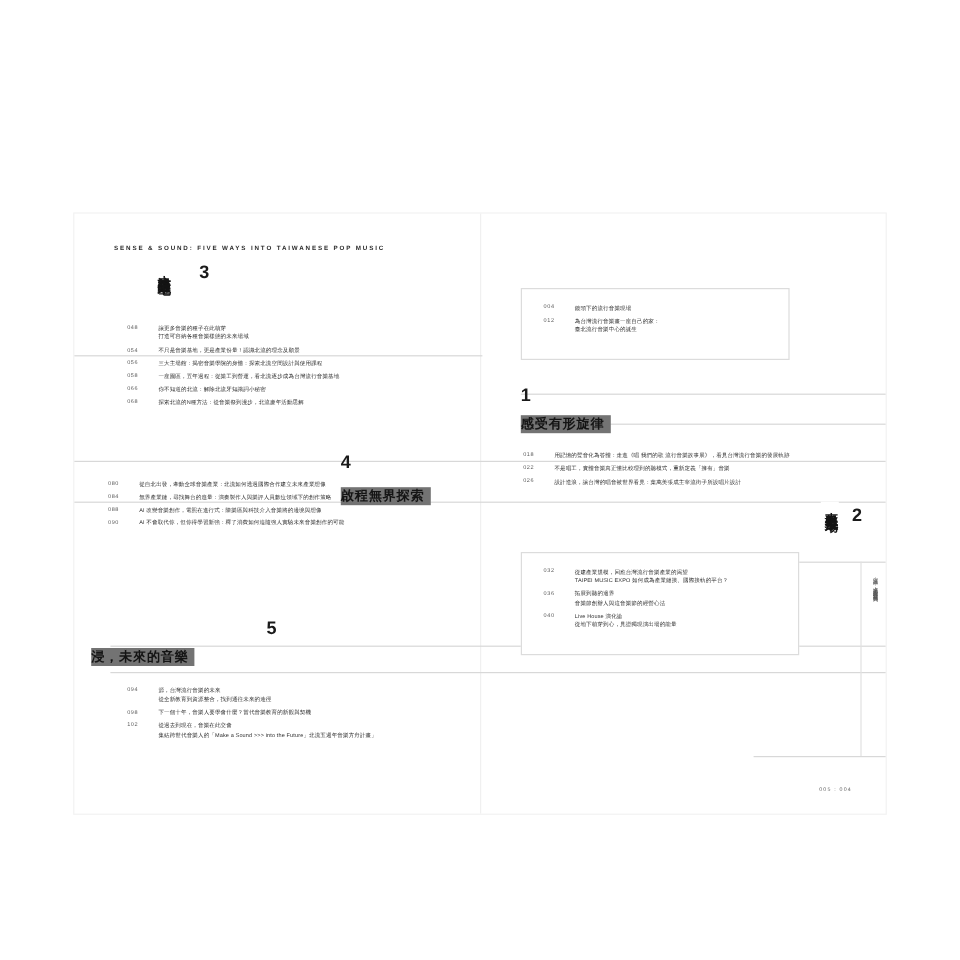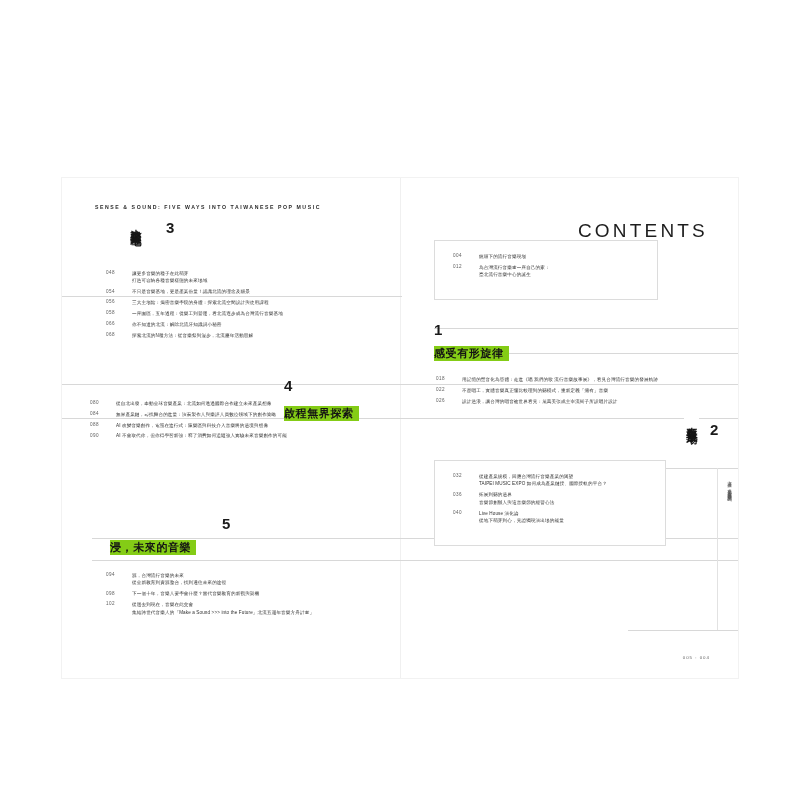--- a/index.html
+++ b/index.html
@@ -72,21 +72,21 @@
   }
 
   
   .sec-title-h {
     position: absolute;
     font-size: 11px;
     font-weight: 700;
     color: #141414;
     letter-spacing: 0.6px;
     white-space: nowrap;
-    background: #84cc16;
+    background: #737373;
     padding-right: 5px;
   }
 
   
   .sec-title-v {
     position: absolute;
     writing-mode: vertical-rl;
     text-orientation: upright;
     font-size: 11px;
     font-weight: 700;
@@ -165,21 +165,20 @@
 </style>
 </head>
 <body>
 
 <div id="spread">
 
   <div id="gutter"></div>
 
   <div class="running-head">SENSE &amp; SOUND: FIVE WAYS INTO TAIWANESE POP MUSIC</div>
 
-  <div class="contents-mark">CONTENTS</div>
 
   <div class="rule" style="left:0;   top:118px; width:340px;"></div>
   <div class="rule" style="left:0;   top:206px; width:676px;"></div>
   <div class="rule" style="left:0;   top:240px; width:676px;"></div>
   <div class="rule" style="left:372px;top:150px; width:304px;"></div>
   <div class="rule" style="left:372px;top:175px; width:304px;"></div>
   <div class="rule" style="left:30px; top:360px; width:646px;"></div>
   <div class="rule" style="left:30px; top:382px; width:646px;"></div>
   <div class="rule" style="left:566px;top:290px; width:110px;"></div>
   <div class="rule" style="left:566px;top:452px; width:110px;"></div>
@@ -312,21 +311,21 @@
       <div class="toc-text">AI 改變音樂創作，電照在進行式：陳樂區與科技介入音樂將的邊境與想像</div>
     </div>
     <div class="toc-row">
       <div class="toc-page">090</div>
       <div class="toc-text">AI 不會取代你，但你得學習新強：釋了消費如何追隨強人實驗未來音樂創作的可能</div>
     </div>
   </div>
 
   <div class="sec-num" style="left:160px; top:338px;">5</div>
 
-  <div class="sec-title-h" style="left:48px; top:362px;">浸，未來的音樂</div>
+  <div class="sec-title-h" style="left:14px; top:362px;">浸，未來的音樂</div>
 
   <div class="toc-list" style="left:44px; top:394px; width:300px;">
 
     <div class="toc-row">
       <div class="toc-page">094</div>
       <div class="toc-text">
         <span>源，台灣流行音樂的未來</span>
         <span class="l2">從全新教育到資源整合，找到通往未來的途徑</span>
       </div>
     </div>

